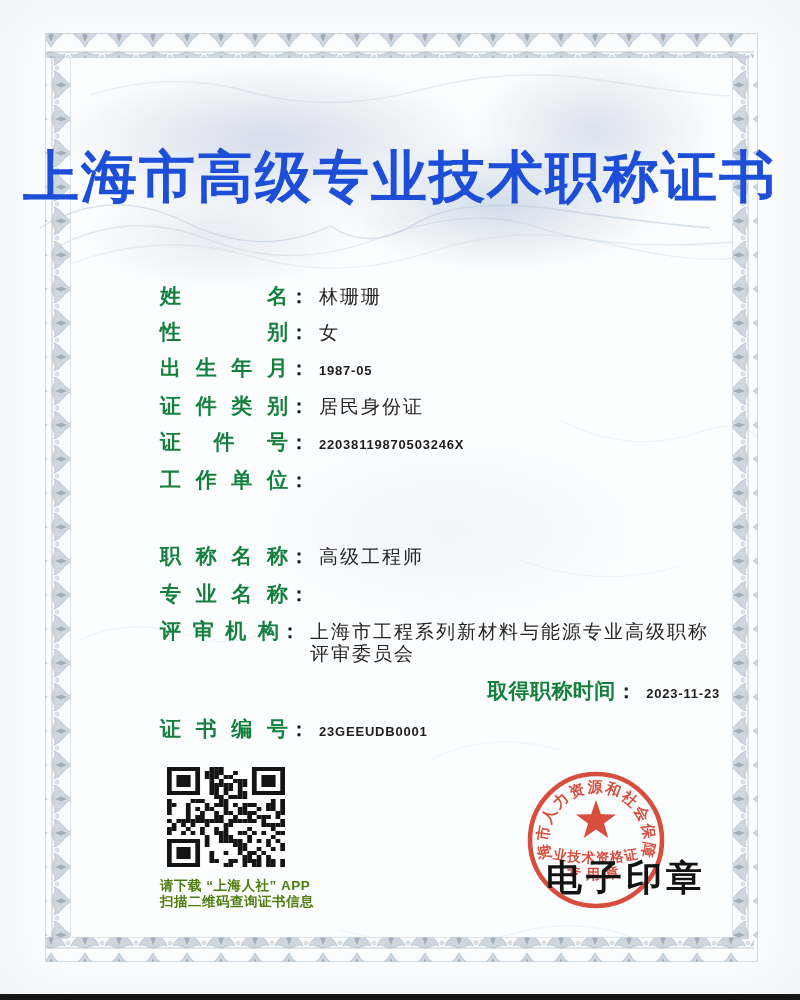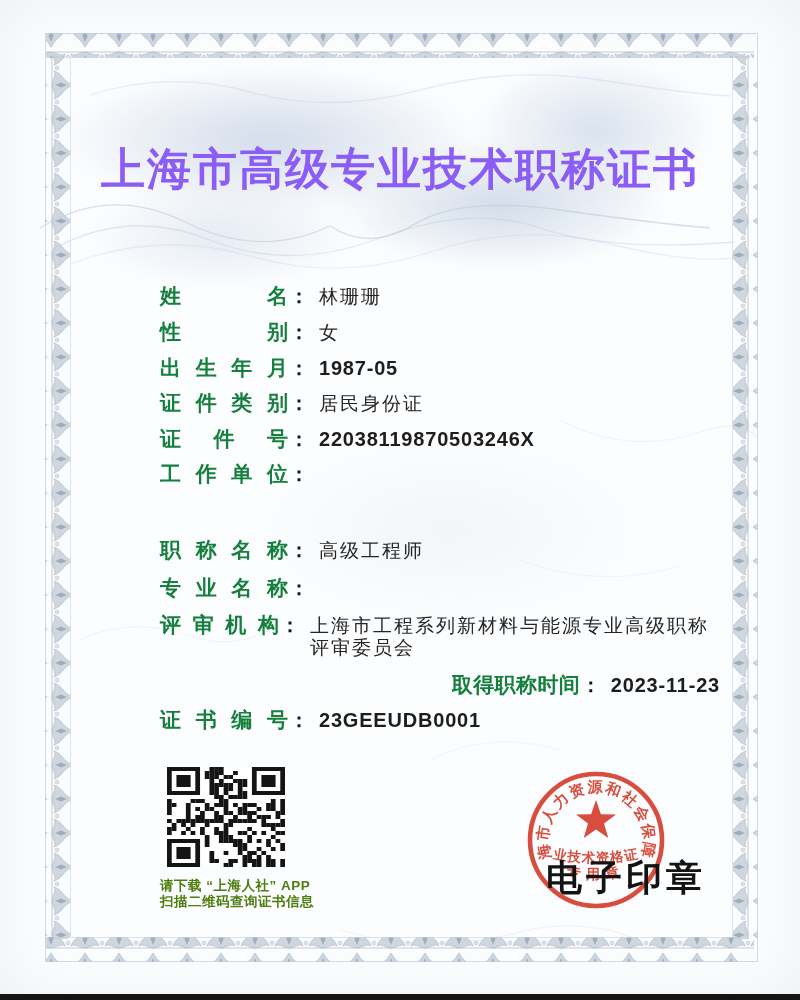--- a/index.html
+++ b/index.html
@@ -11,31 +11,31 @@
   .wm1{left:55px;top:65px;width:430px;height:150px;background:radial-gradient(ellipse at 50% 50%,rgba(203,214,230,.85),rgba(203,214,230,0) 70%);}
   .wm2{left:330px;top:140px;width:340px;height:130px;background:radial-gradient(ellipse at 50% 50%,rgba(196,209,226,.75),rgba(196,209,226,0) 70%);}
   .wm3{left:470px;top:55px;width:250px;height:150px;background:radial-gradient(ellipse at 50% 50%,rgba(208,219,233,.8),rgba(208,219,233,0) 70%);}
   .wm4{left:80px;top:180px;width:280px;height:110px;background:radial-gradient(ellipse at 50% 50%,rgba(214,223,236,.6),rgba(214,223,236,0) 70%);}
   .wm5{left:240px;top:430px;width:420px;height:200px;background:radial-gradient(ellipse at 50% 50%,rgba(226,232,240,.35),rgba(226,232,240,0) 70%);}
   svg.waves{position:absolute;left:0;top:0;z-index:0;pointer-events:none;}
   
   svg.frame{position:absolute;left:0;top:0;z-index:1;pointer-events:none;}
   
   .title{position:absolute;left:0;top:140px;width:800px;margin:0;text-align:center;z-index:2;
-         font-size:44px;font-weight:800;letter-spacing:2px;color:#8b5cf6;
+         font-size:56px;font-weight:800;letter-spacing:2px;color:#1d4ed8;
          font-family:"Liberation Sans",sans-serif;}
   
   .fields{position:absolute;left:160px;top:285px;width:560px;z-index:2;}
   .frow{display:flex;align-items:baseline;line-height:22px;margin-bottom:13px;}
   .flabel{display:inline-block;width:128px;font-size:21px;font-weight:700;color:#15803d;
           text-align:justify;text-align-last:justify;white-space:nowrap;}
   .fcolon{display:inline-block;width:16px;font-size:20px;font-weight:700;color:#161616;margin-left:1px;}
   .fvalue{margin-left:14px;}
   .fvalue.cn{font-family:"Liberation Serif",serif;font-size:19px;color:#262626;letter-spacing:2px;max-width:410px;line-height:22px;}
-  .fvalue.num{font-family:"Liberation Sans",sans-serif;font-size:20px;font-weight:600;color:#1d1d1d;letter-spacing:.8px;}
+  .fvalue.num{font-family:"Liberation Sans",sans-serif;font-size:13px;font-weight:600;color:#1d1d1d;letter-spacing:.8px;}
   .frow.grp2{margin-top:54px;}
   .frow.g2{margin-bottom:15px;}
   .frow.grp3{margin-top:7px;justify-content:flex-end;}
   
   .qr-svg{position:absolute;left:167px;top:767px;z-index:2;}
   .qr-caption{position:absolute;left:160px;top:878px;z-index:2;font-size:13.5px;font-weight:700;
               color:#4d7c0f;line-height:16px;letter-spacing:.5px;}
   
   .seal{position:absolute;left:523px;top:768px;z-index:3;}
   .eseal{position:absolute;left:546px;top:854px;z-index:4;font-size:36px;font-weight:700;

